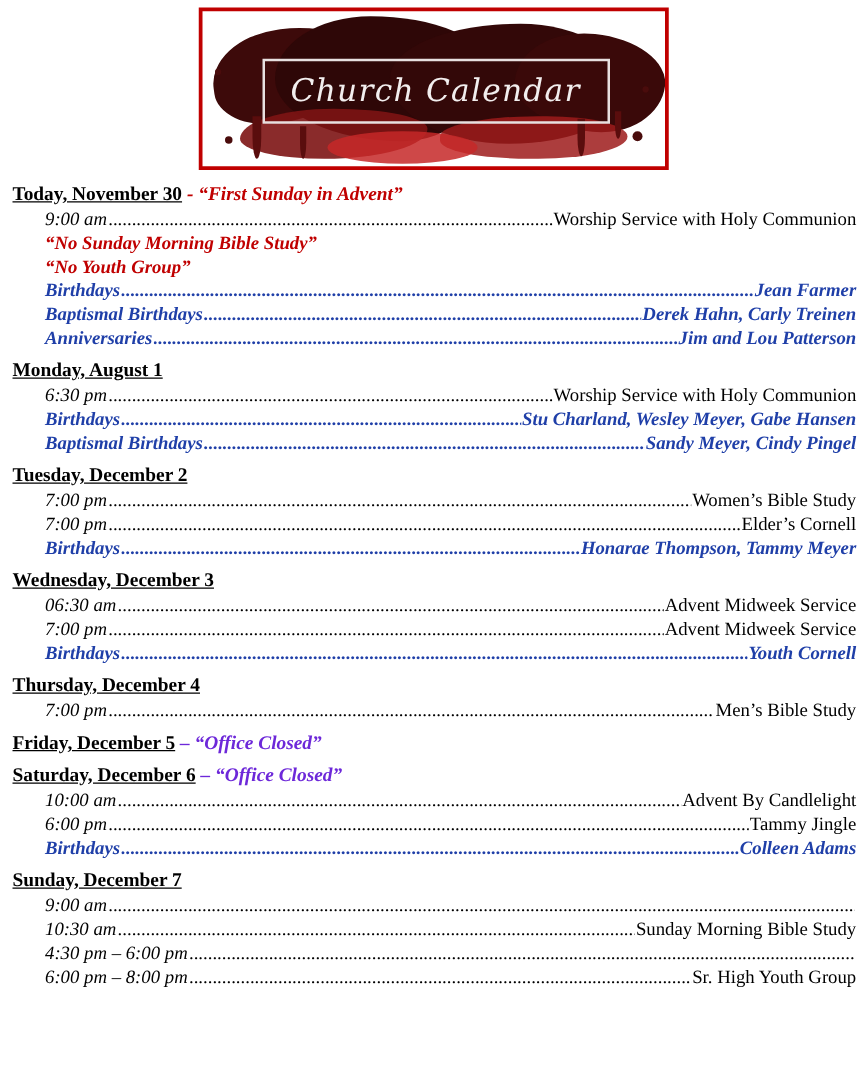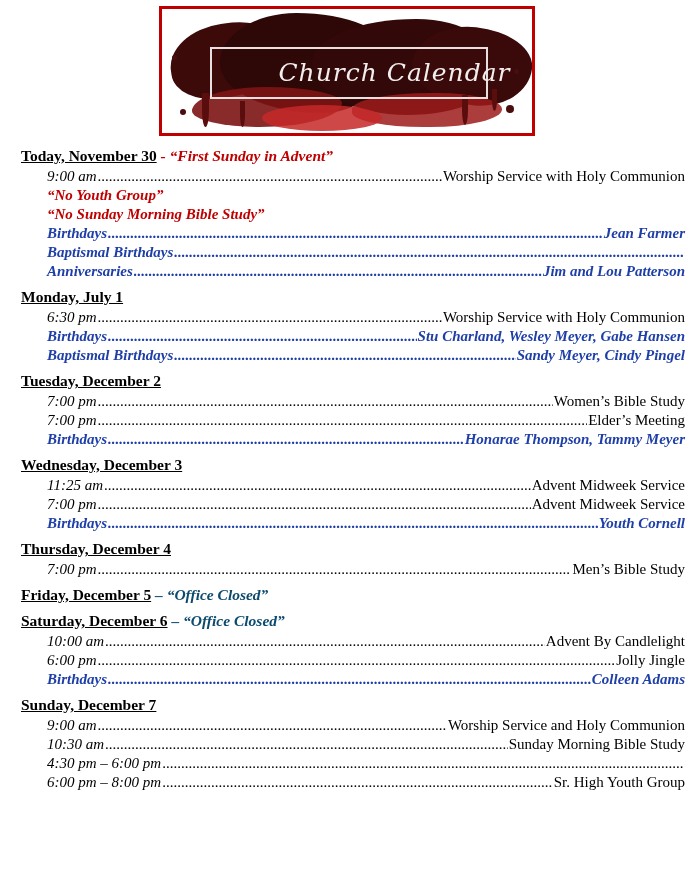--- a/index.html
+++ b/index.html
@@ -76,27 +76,25 @@
     width: 278px;
     height: 52px;
     line-height: 52px;
     text-align: center;
     color: #f2eeee;
     font-family: "DejaVu Serif", serif;
     font-style: italic;
     font-size: 25px;
     letter-spacing: 1px;
     white-space: nowrap;
-    padding-left: 46px;
   }
 
   
   .content {
     padding: 10px 8px 6px 10px;
-    margin-left: 11px;
   }
   .day-block { margin-bottom: 6px; }
 
   .day-head {
     font-size: 15.5px;
     font-weight: bold;
     line-height: 20px;
     white-space: nowrap;
     margin-bottom: 1px;
   }
@@ -105,21 +103,21 @@
   }
   .day-head .note {
     font-style: italic;
     font-weight: bold;
     color: #c00000;
     text-decoration: none;
   }
   .day-head .note-black {
     font-style: italic;
     font-weight: bold;
-    color: #0c4a6e;
+    color: #6d28d9;
     text-decoration: none;
   }
 
   .line {
     display: flex;
     align-items: baseline;
     font-size: 15px;
     line-height: 19px;
     white-space: nowrap;
     padding-left: 26px;
@@ -177,39 +175,40 @@
   </div>
 
   <div class="content">
       <div class="day-block">
         <div class="day-head"><span class="dayname">Today, November 30</span><span>&nbsp;</span><span class="note">- “First Sunday in Advent”</span></div>
         <div class="line">
           <span class="lbl">9:00 am</span>
           <span class="dots">................................................................................................................................................................................................................................................................................................................................................................................................................</span>
           <span class="val">Worship Service with Holy Communion</span>
         </div>
+        <div class="redquote">“No Sunday Morning Bible Study”</div>
         <div class="redquote">“No Youth Group”</div>
-        <div class="redquote">“No Sunday Morning Bible Study”</div>
         <div class="line blue">
           <span class="lbl">Birthdays</span>
           <span class="dots">................................................................................................................................................................................................................................................................................................................................................................................................................</span>
           <span class="val">Jean Farmer</span>
         </div>
         <div class="line blue">
           <span class="lbl">Baptismal Birthdays</span>
           <span class="dots">................................................................................................................................................................................................................................................................................................................................................................................................................</span>
+          <span class="val">Derek Hahn, Carly Treinen</span>
         </div>
         <div class="line blue">
           <span class="lbl">Anniversaries</span>
           <span class="dots">................................................................................................................................................................................................................................................................................................................................................................................................................</span>
           <span class="val">Jim and Lou Patterson</span>
         </div>
       </div>
       <div class="day-block">
-        <div class="day-head"><span class="dayname">Monday, July 1</span></div>
+        <div class="day-head"><span class="dayname">Monday, August 1</span></div>
         <div class="line">
           <span class="lbl">6:30 pm</span>
           <span class="dots">................................................................................................................................................................................................................................................................................................................................................................................................................</span>
           <span class="val">Worship Service with Holy Communion</span>
         </div>
         <div class="line blue">
           <span class="lbl">Birthdays</span>
           <span class="dots">................................................................................................................................................................................................................................................................................................................................................................................................................</span>
           <span class="val">Stu Charland, Wesley Meyer, Gabe Hansen</span>
         </div>
@@ -222,32 +221,32 @@
       <div class="day-block">
         <div class="day-head"><span class="dayname">Tuesday, December 2</span></div>
         <div class="line">
           <span class="lbl">7:00 pm</span>
           <span class="dots">................................................................................................................................................................................................................................................................................................................................................................................................................</span>
           <span class="val">Women’s Bible Study</span>
         </div>
         <div class="line">
           <span class="lbl">7:00 pm</span>
           <span class="dots">................................................................................................................................................................................................................................................................................................................................................................................................................</span>
-          <span class="val">Elder’s Meeting</span>
+          <span class="val">Elder’s Cornell</span>
         </div>
         <div class="line blue">
           <span class="lbl">Birthdays</span>
           <span class="dots">................................................................................................................................................................................................................................................................................................................................................................................................................</span>
           <span class="val">Honarae Thompson, Tammy Meyer</span>
         </div>
       </div>
       <div class="day-block">
         <div class="day-head"><span class="dayname">Wednesday, December 3</span></div>
         <div class="line">
-          <span class="lbl">11:25 am</span>
+          <span class="lbl">06:30 am</span>
           <span class="dots">................................................................................................................................................................................................................................................................................................................................................................................................................</span>
           <span class="val">Advent Midweek Service</span>
         </div>
         <div class="line">
           <span class="lbl">7:00 pm</span>
           <span class="dots">................................................................................................................................................................................................................................................................................................................................................................................................................</span>
           <span class="val">Advent Midweek Service</span>
         </div>
         <div class="line blue">
           <span class="lbl">Birthdays</span>
@@ -269,34 +268,33 @@
       <div class="day-block">
         <div class="day-head"><span class="dayname">Saturday, December 6</span><span>&nbsp;</span><span class="note-black">– “Office Closed”</span></div>
         <div class="line">
           <span class="lbl">10:00 am</span>
           <span class="dots">................................................................................................................................................................................................................................................................................................................................................................................................................</span>
           <span class="val">Advent By Candlelight</span>
         </div>
         <div class="line">
           <span class="lbl">6:00 pm</span>
           <span class="dots">................................................................................................................................................................................................................................................................................................................................................................................................................</span>
-          <span class="val">Jolly Jingle</span>
+          <span class="val">Tammy Jingle</span>
         </div>
         <div class="line blue">
           <span class="lbl">Birthdays</span>
           <span class="dots">................................................................................................................................................................................................................................................................................................................................................................................................................</span>
           <span class="val">Colleen Adams</span>
         </div>
       </div>
       <div class="day-block">
         <div class="day-head"><span class="dayname">Sunday, December 7</span></div>
         <div class="line">
           <span class="lbl">9:00 am</span>
           <span class="dots">................................................................................................................................................................................................................................................................................................................................................................................................................</span>
-          <span class="val">Worship Service and Holy Communion</span>
         </div>
         <div class="line">
           <span class="lbl">10:30 am</span>
           <span class="dots">................................................................................................................................................................................................................................................................................................................................................................................................................</span>
           <span class="val">Sunday Morning Bible Study</span>
         </div>
         <div class="line">
           <span class="lbl">4:30 pm – 6:00 pm</span>
           <span class="dots">................................................................................................................................................................................................................................................................................................................................................................................................................</span>
         </div>

